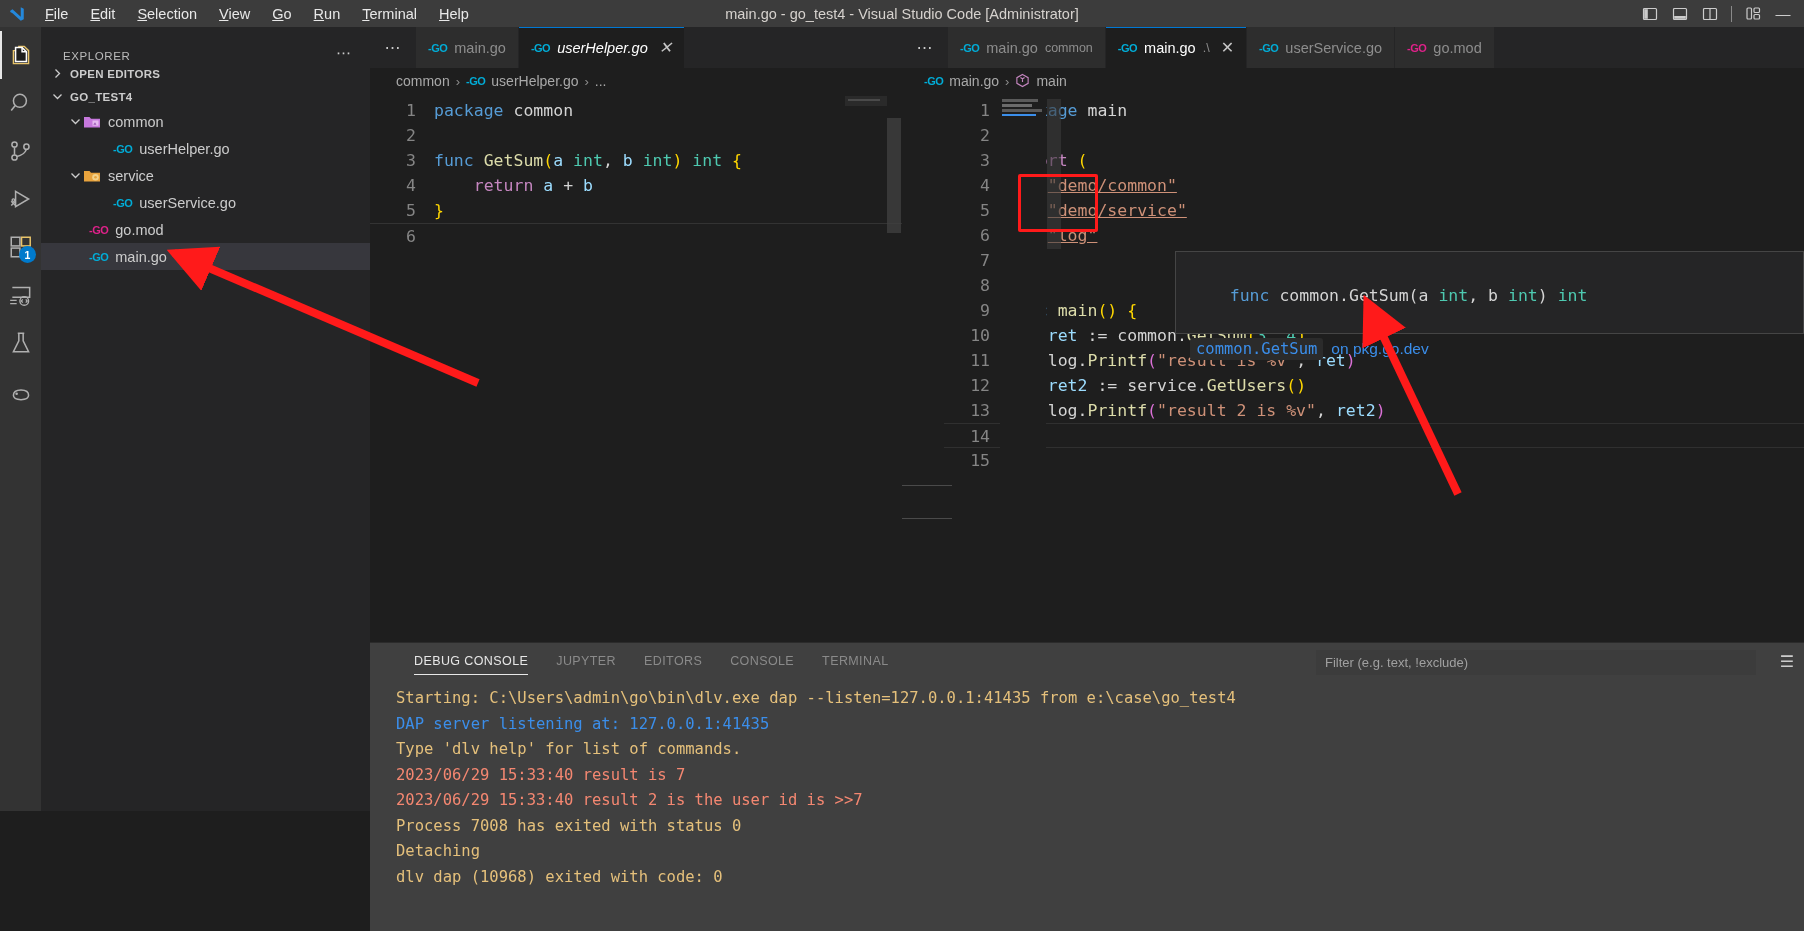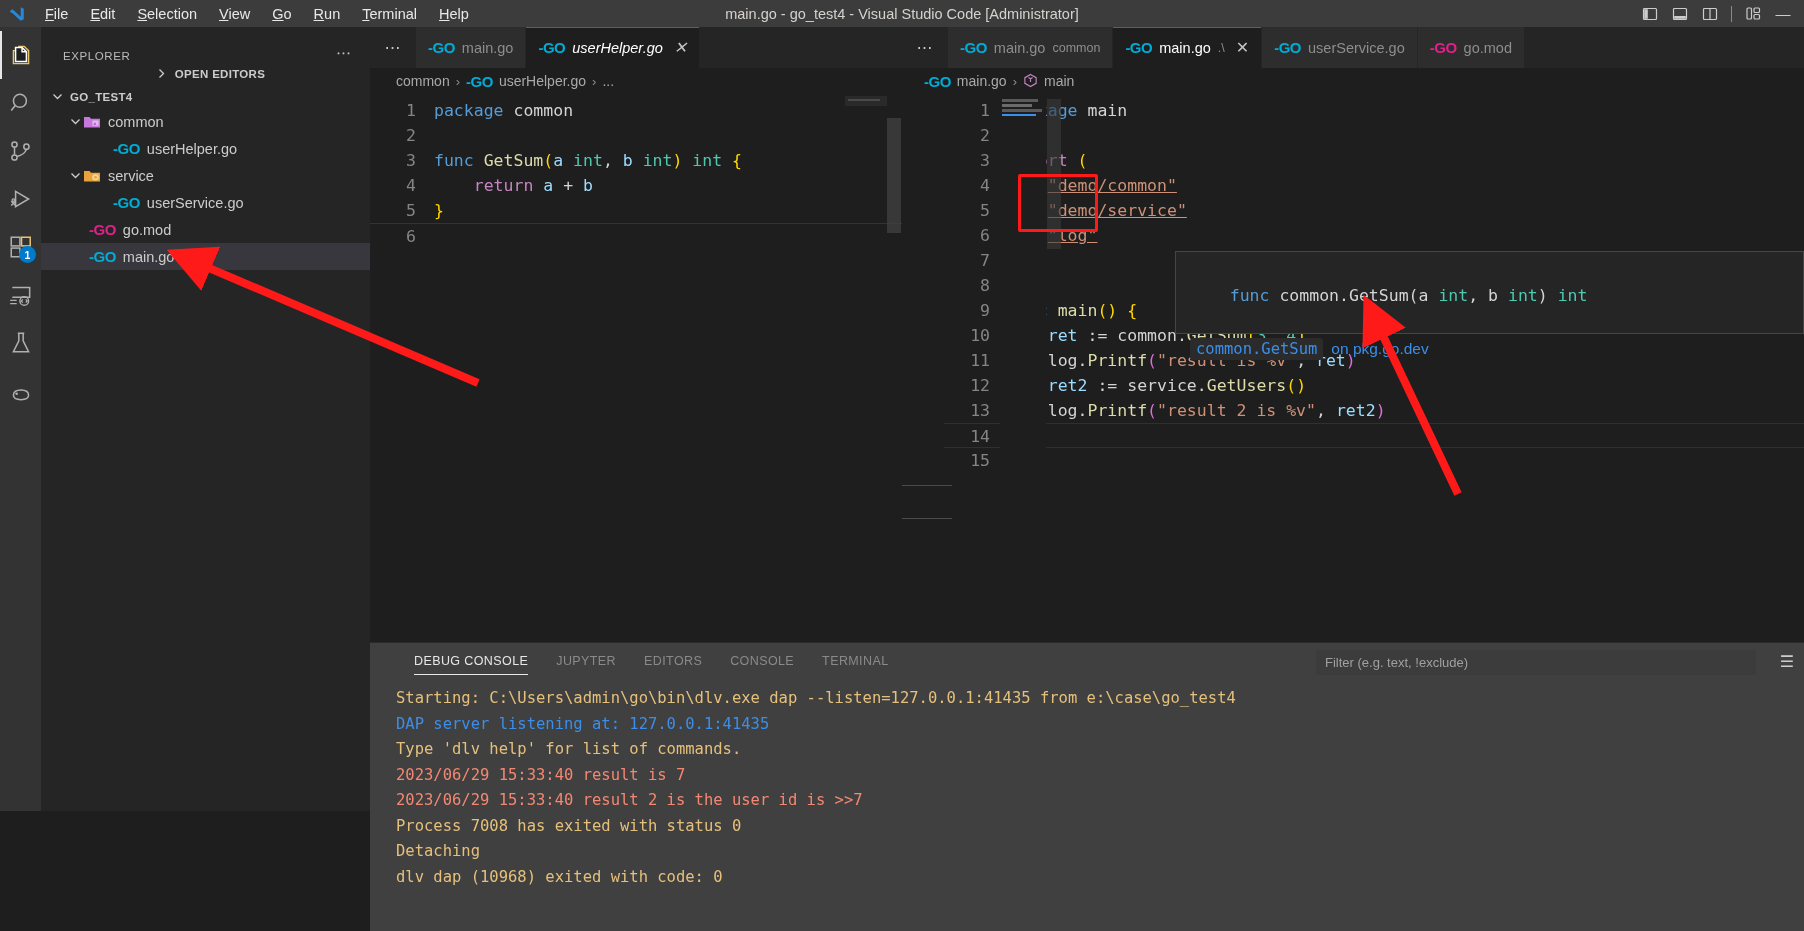--- a/index.html
+++ b/index.html
@@ -71,21 +71,21 @@
     padding-left:8px; font-size:11.5px; font-weight:bold; color:#cccccc;
     letter-spacing:.3px;
   }
   .twisty { width:16px; height:16px; display:inline-flex; align-items:center; justify-content:center; color:#ccc; }
   .tree-row {
     height:27px; display:flex; align-items:center; font-size:14.5px; color:#cccccc;
     padding-right:8px; white-space:nowrap;
   }
   .tree-row.selected { background:#37373d; }
   .go-icon {
-    font-size:15px; font-weight:bold; font-family:"Liberation Sans", sans-serif;
+    font-size:11px; font-weight:bold; font-family:"Liberation Sans", sans-serif;
     letter-spacing:-.5px; margin-right:7px;
   }
   .folder-ico { margin-right:7px; display:inline-flex; }
 
   
   #editor-left { position:absolute; left:370px; top:27px; width:532px; height:615px; background:#1e1e1e; }
   #editor-right { position:absolute; left:902px; top:27px; width:902px; height:615px; background:#1e1e1e; }
   .tabbar { height:41px; background:#252526; display:flex; align-items:stretch; position:relative; }
   .tab-actions {
     display:flex; align-items:center; justify-content:center; width:46px;
@@ -278,21 +278,21 @@
       </svg>
   </div>
 </div>
 
 <div id="sidebar">
   <div id="sidebar-header">
     <span>EXPLORER</span>
     <span id="sidebar-more">⋯</span>
   </div>
 
-  <div class="section-header" style="background:#252526;justify-content:center;">
+  <div class="section-header" style="background:#252526;">
     <span class="twisty">
       <svg width="11" height="11" viewBox="0 0 11 11">
           <path d="M3.5 1.5 L7.5 5.5 L3.5 9.5" fill="none" stroke="#cccccc" stroke-width="1.3"></path>
         </svg>
     </span>
     <span>OPEN EDITORS</span>
   </div>
 
   <div class="section-header">
     <span class="twisty">

